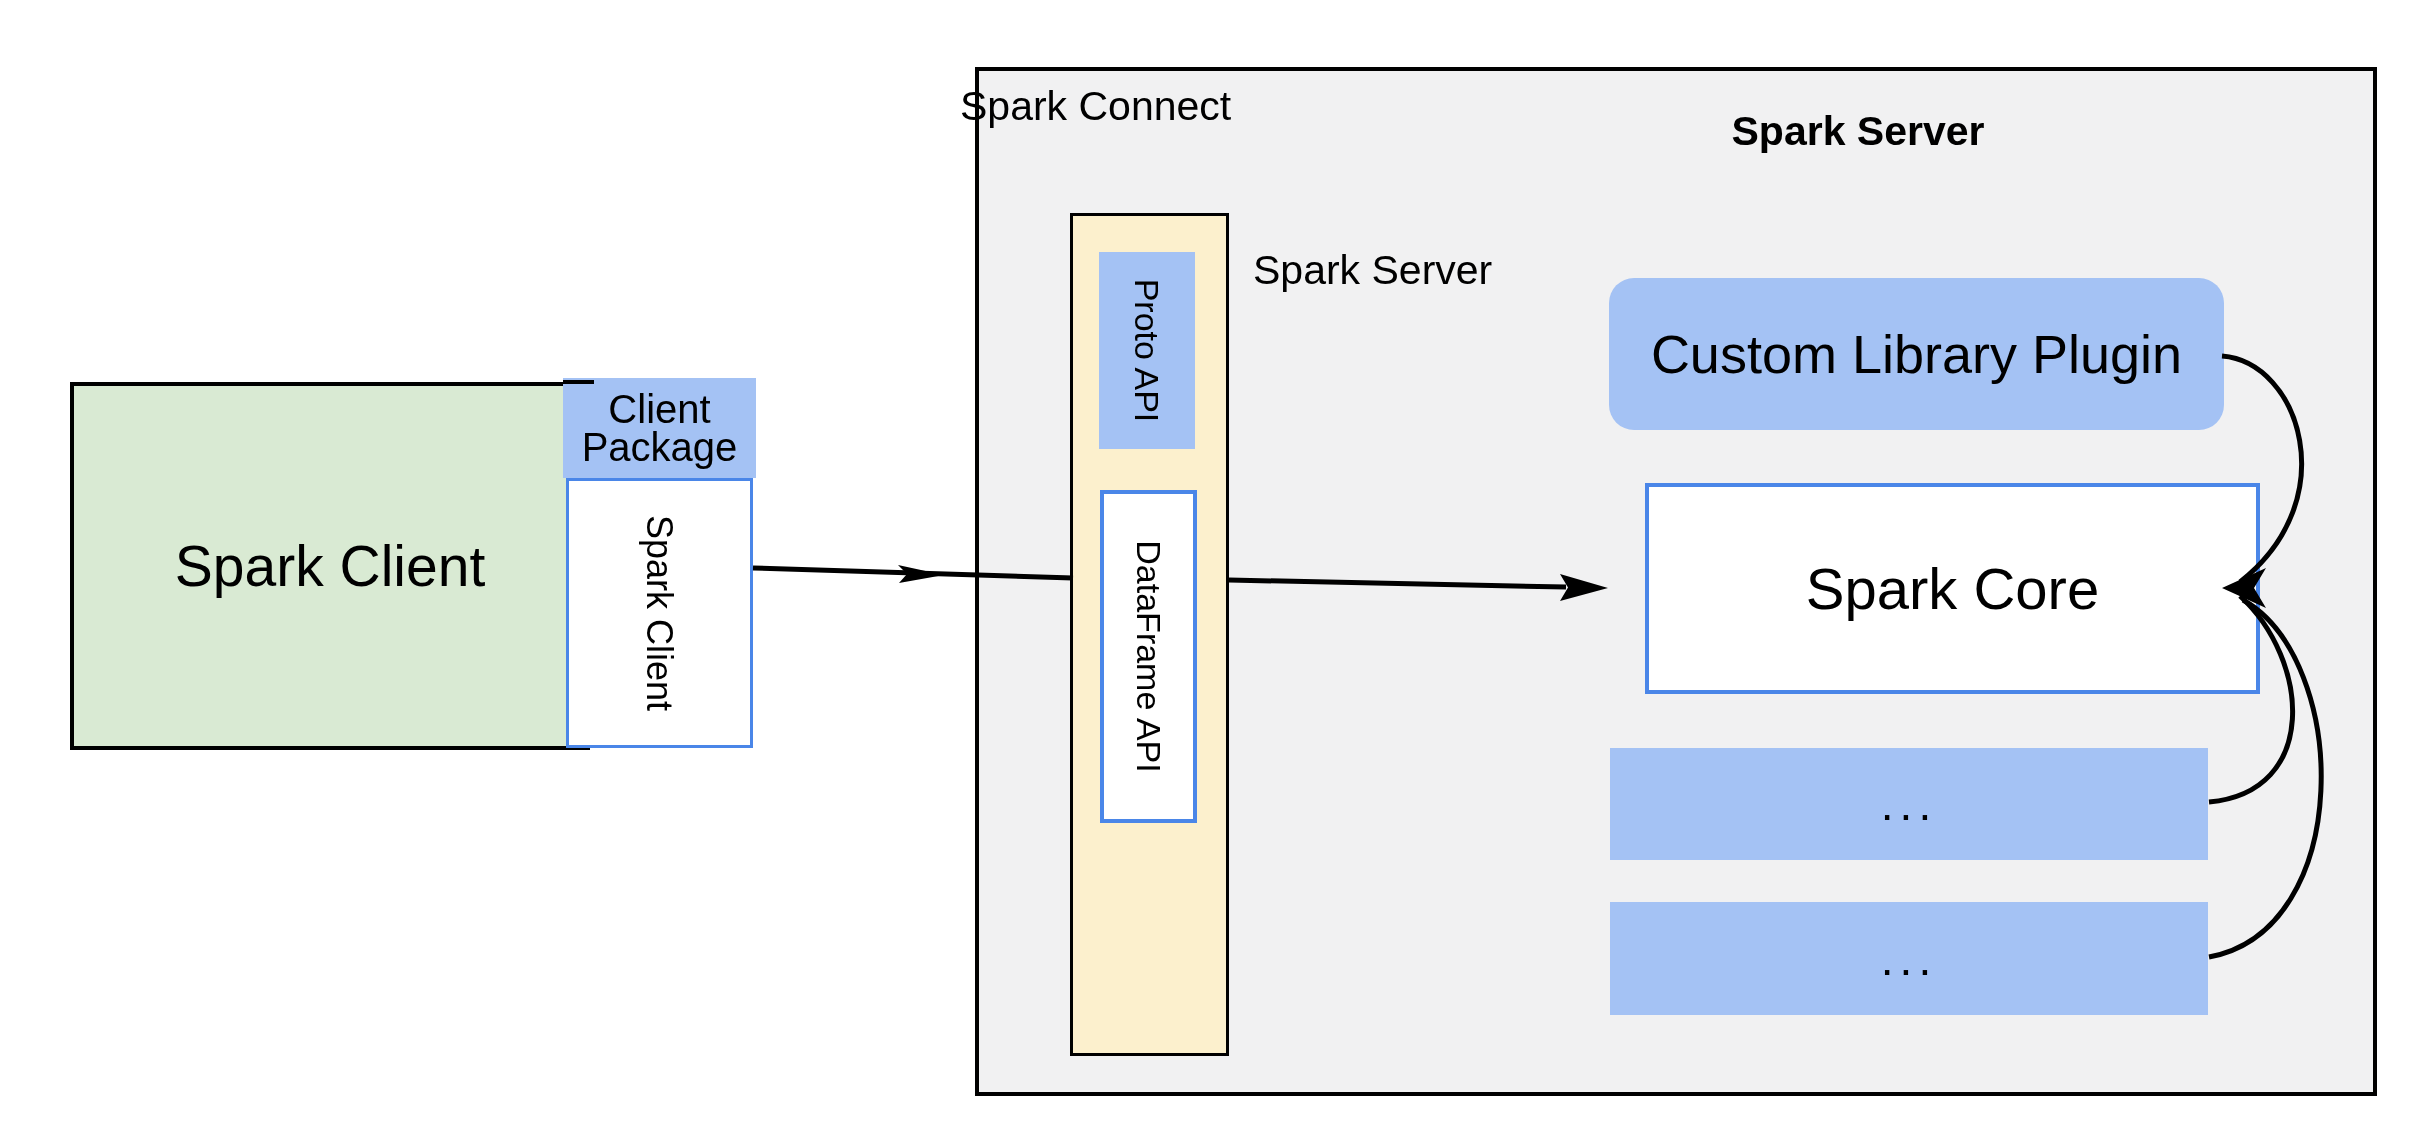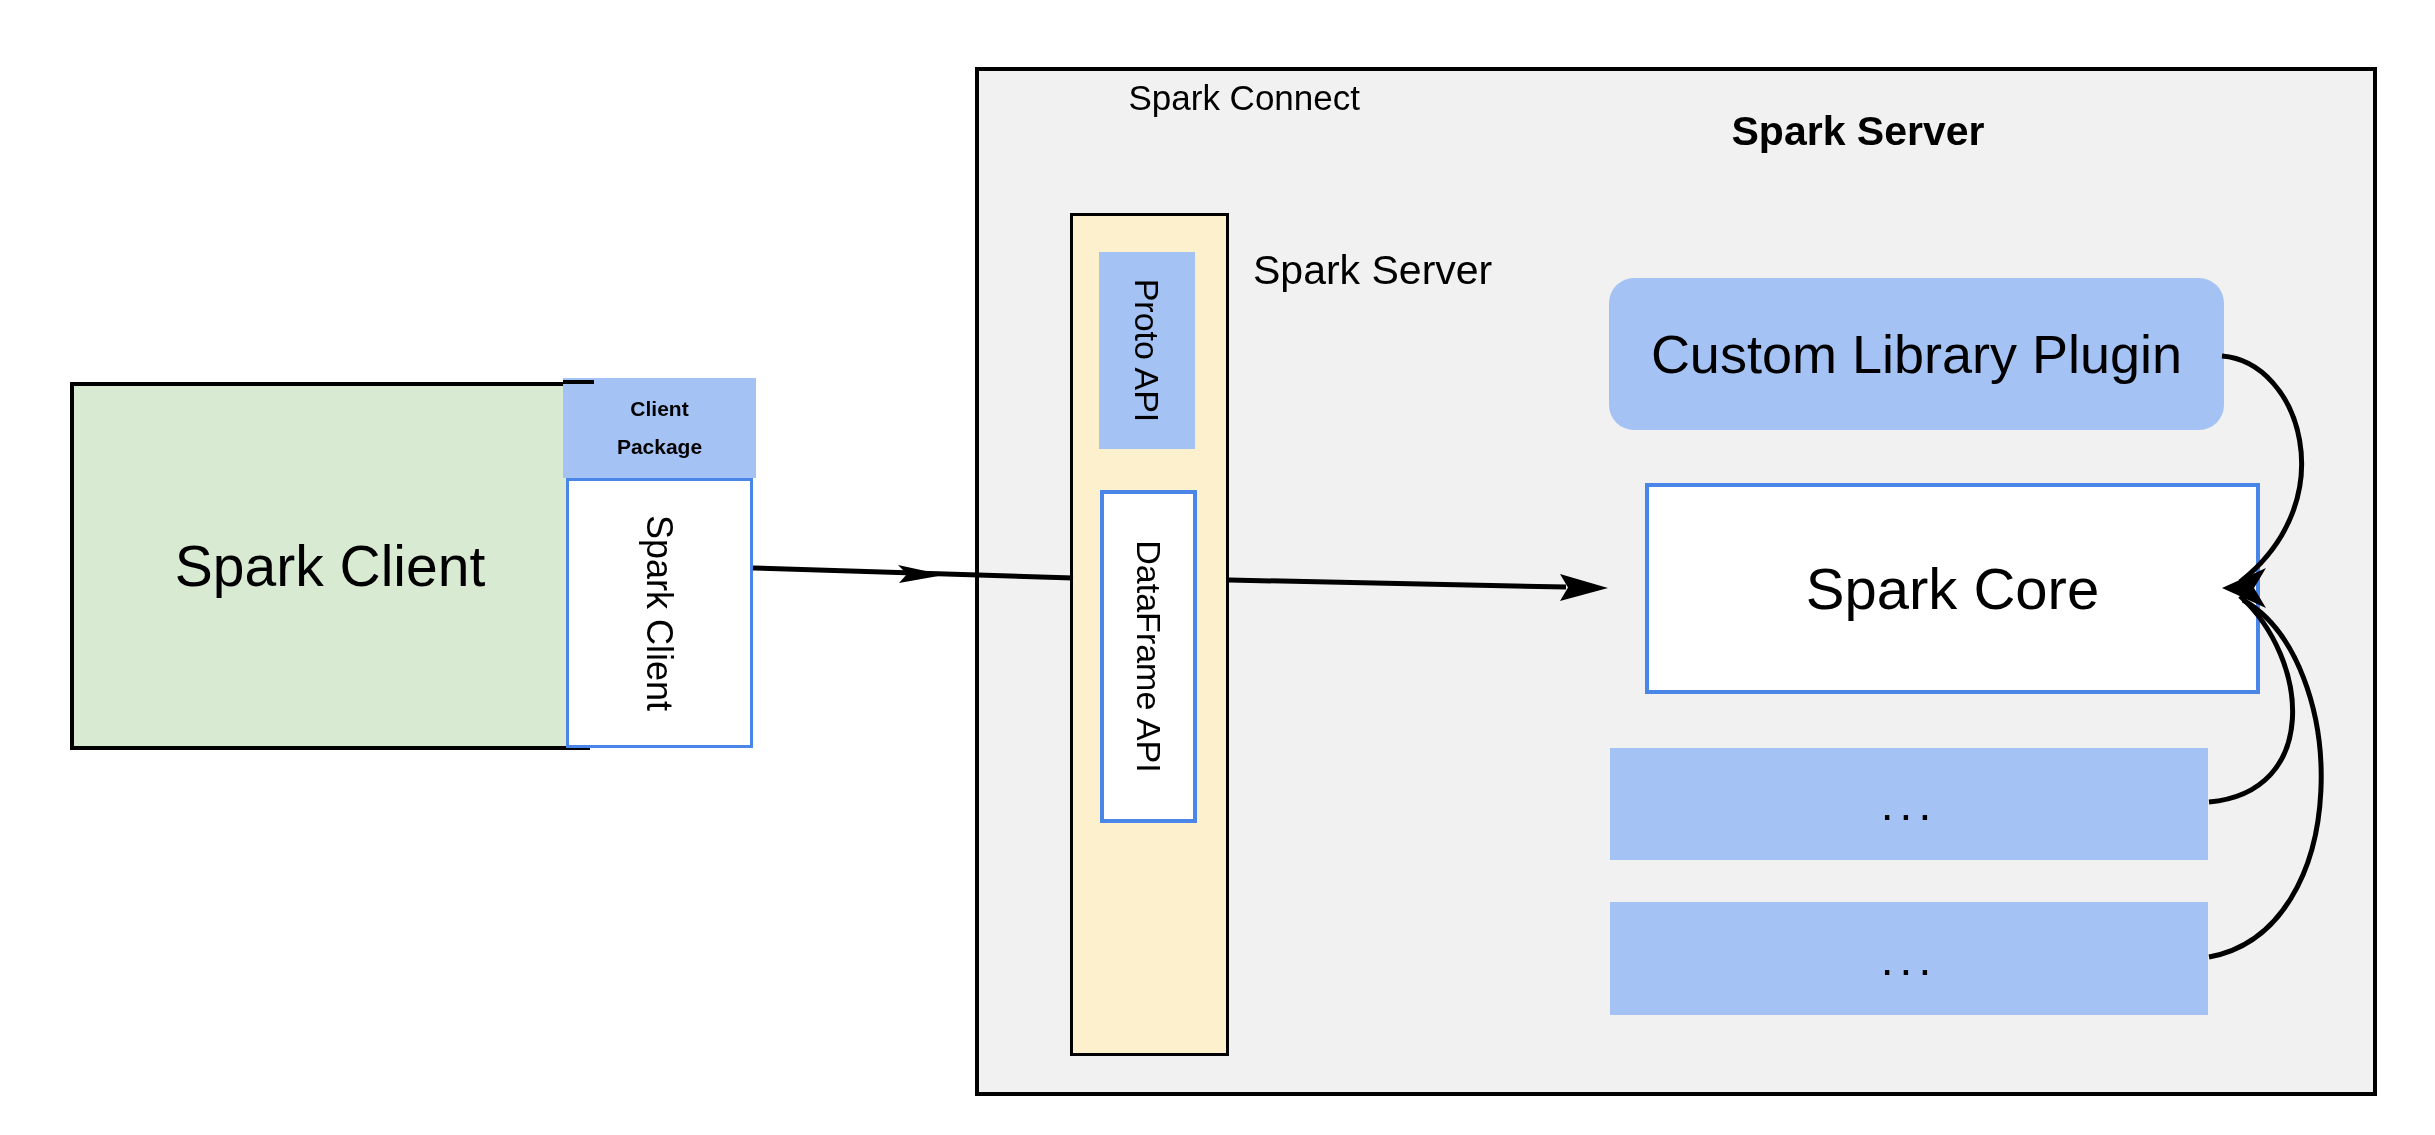--- a/index.html
+++ b/index.html
@@ -9,30 +9,30 @@
   }
   .abs{position:absolute;box-sizing:border-box;}
   .center{display:flex;align-items:center;justify-content:center;text-align:center;}
 
   
   .green-box{left:70px;top:382px;width:520px;height:368px;background:#d9ead3;border:4px solid #000;}
   .green-label{font-size:57px;line-height:68px;}
 
   
   .pkg-box{left:563px;top:378px;width:193px;height:100px;background:#a4c2f4;}
-  .pkg-label{font-size:21px;line-height:38px;font-weight:bold;}
+  .pkg-label{font-size:40px;line-height:38px;}
   .green-border-overlap{left:563px;top:380px;width:31px;height:4px;background:#000;}
   .spark-client-box{left:566px;top:478px;width:187px;height:270px;background:#fff;border:3px solid #4a86e8;}
   .vlabel{transform:rotate(90deg);white-space:nowrap;font-size:36px;}
 
   
   .gray-box{left:975px;top:67px;width:1402px;height:1029px;background:#f1f1f2;border:4px solid #000;}
 
   
-  .connect-heading{left:960px;top:72px;width:400px;text-align:right;font-size:35px;line-height:52px;}
+  .connect-heading{left:960px;top:80px;width:400px;text-align:left;font-size:41px;line-height:52px;}
   .server-heading{left:1658px;top:105px;width:400px;text-align:center;font-size:41px;line-height:52px;font-weight:bold;}
   .library-caption{left:1253px;top:244px;width:330px;text-align:left;font-size:41px;line-height:52px;}
 
   
   .yellow-box{left:1070px;top:213px;width:159px;height:843px;background:#fcf0cd;border:3px solid #000;}
   .proto-box{left:1099px;top:252px;width:96px;height:197px;background:#a4c2f4;}
   .proto-label{font-size:34px;}
   .df-box{left:1100px;top:490px;width:97px;height:333px;background:#fff;border:4px solid #4a86e8;}
   .df-label{font-size:34px;}
 

